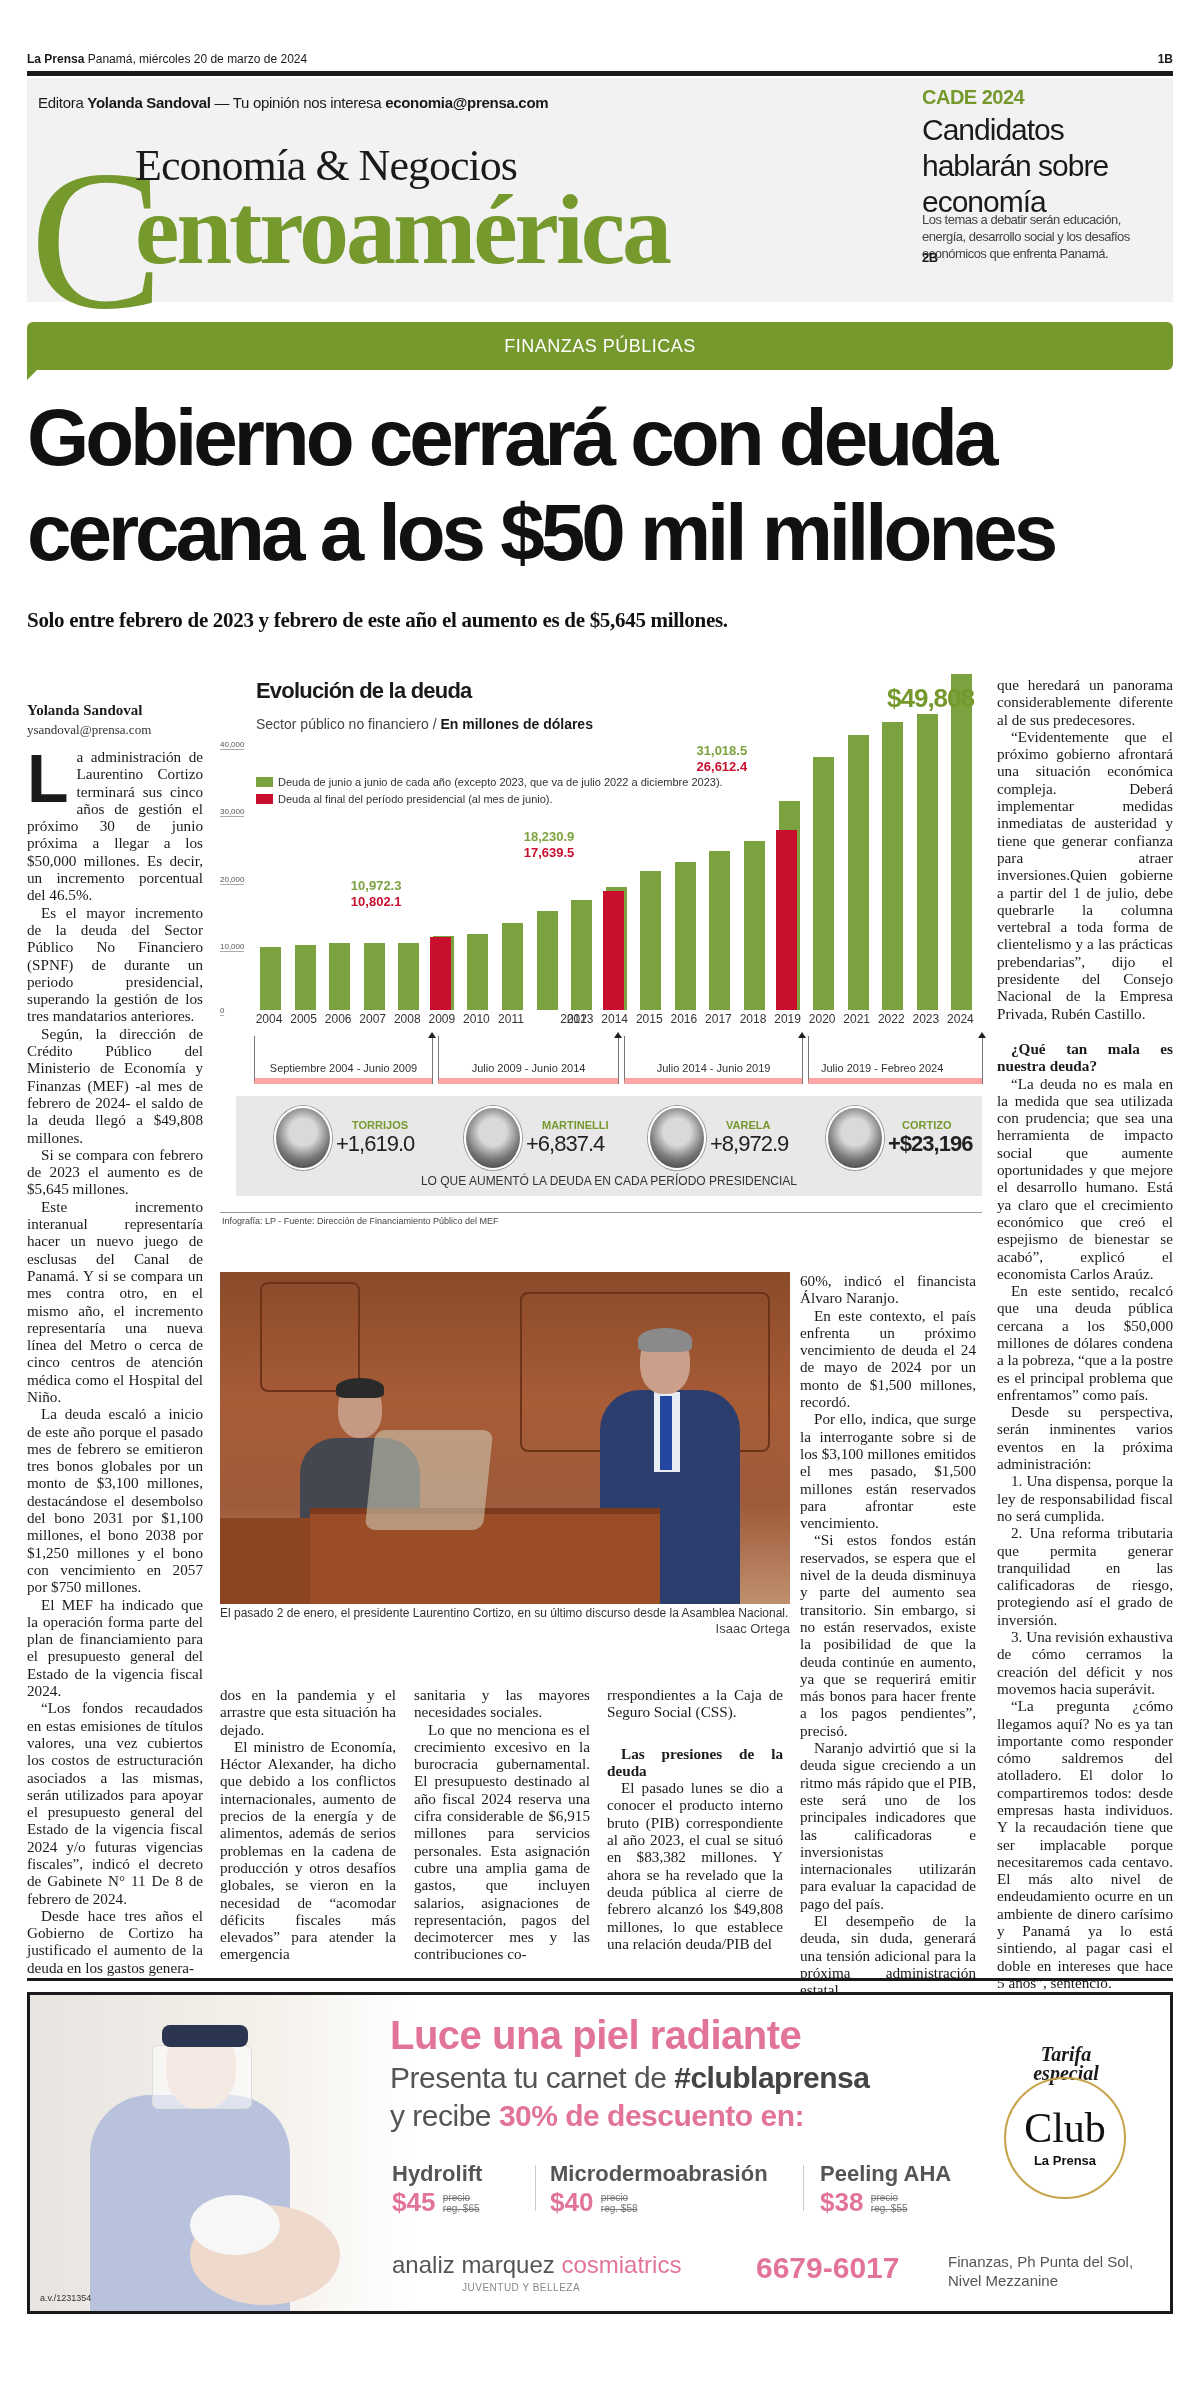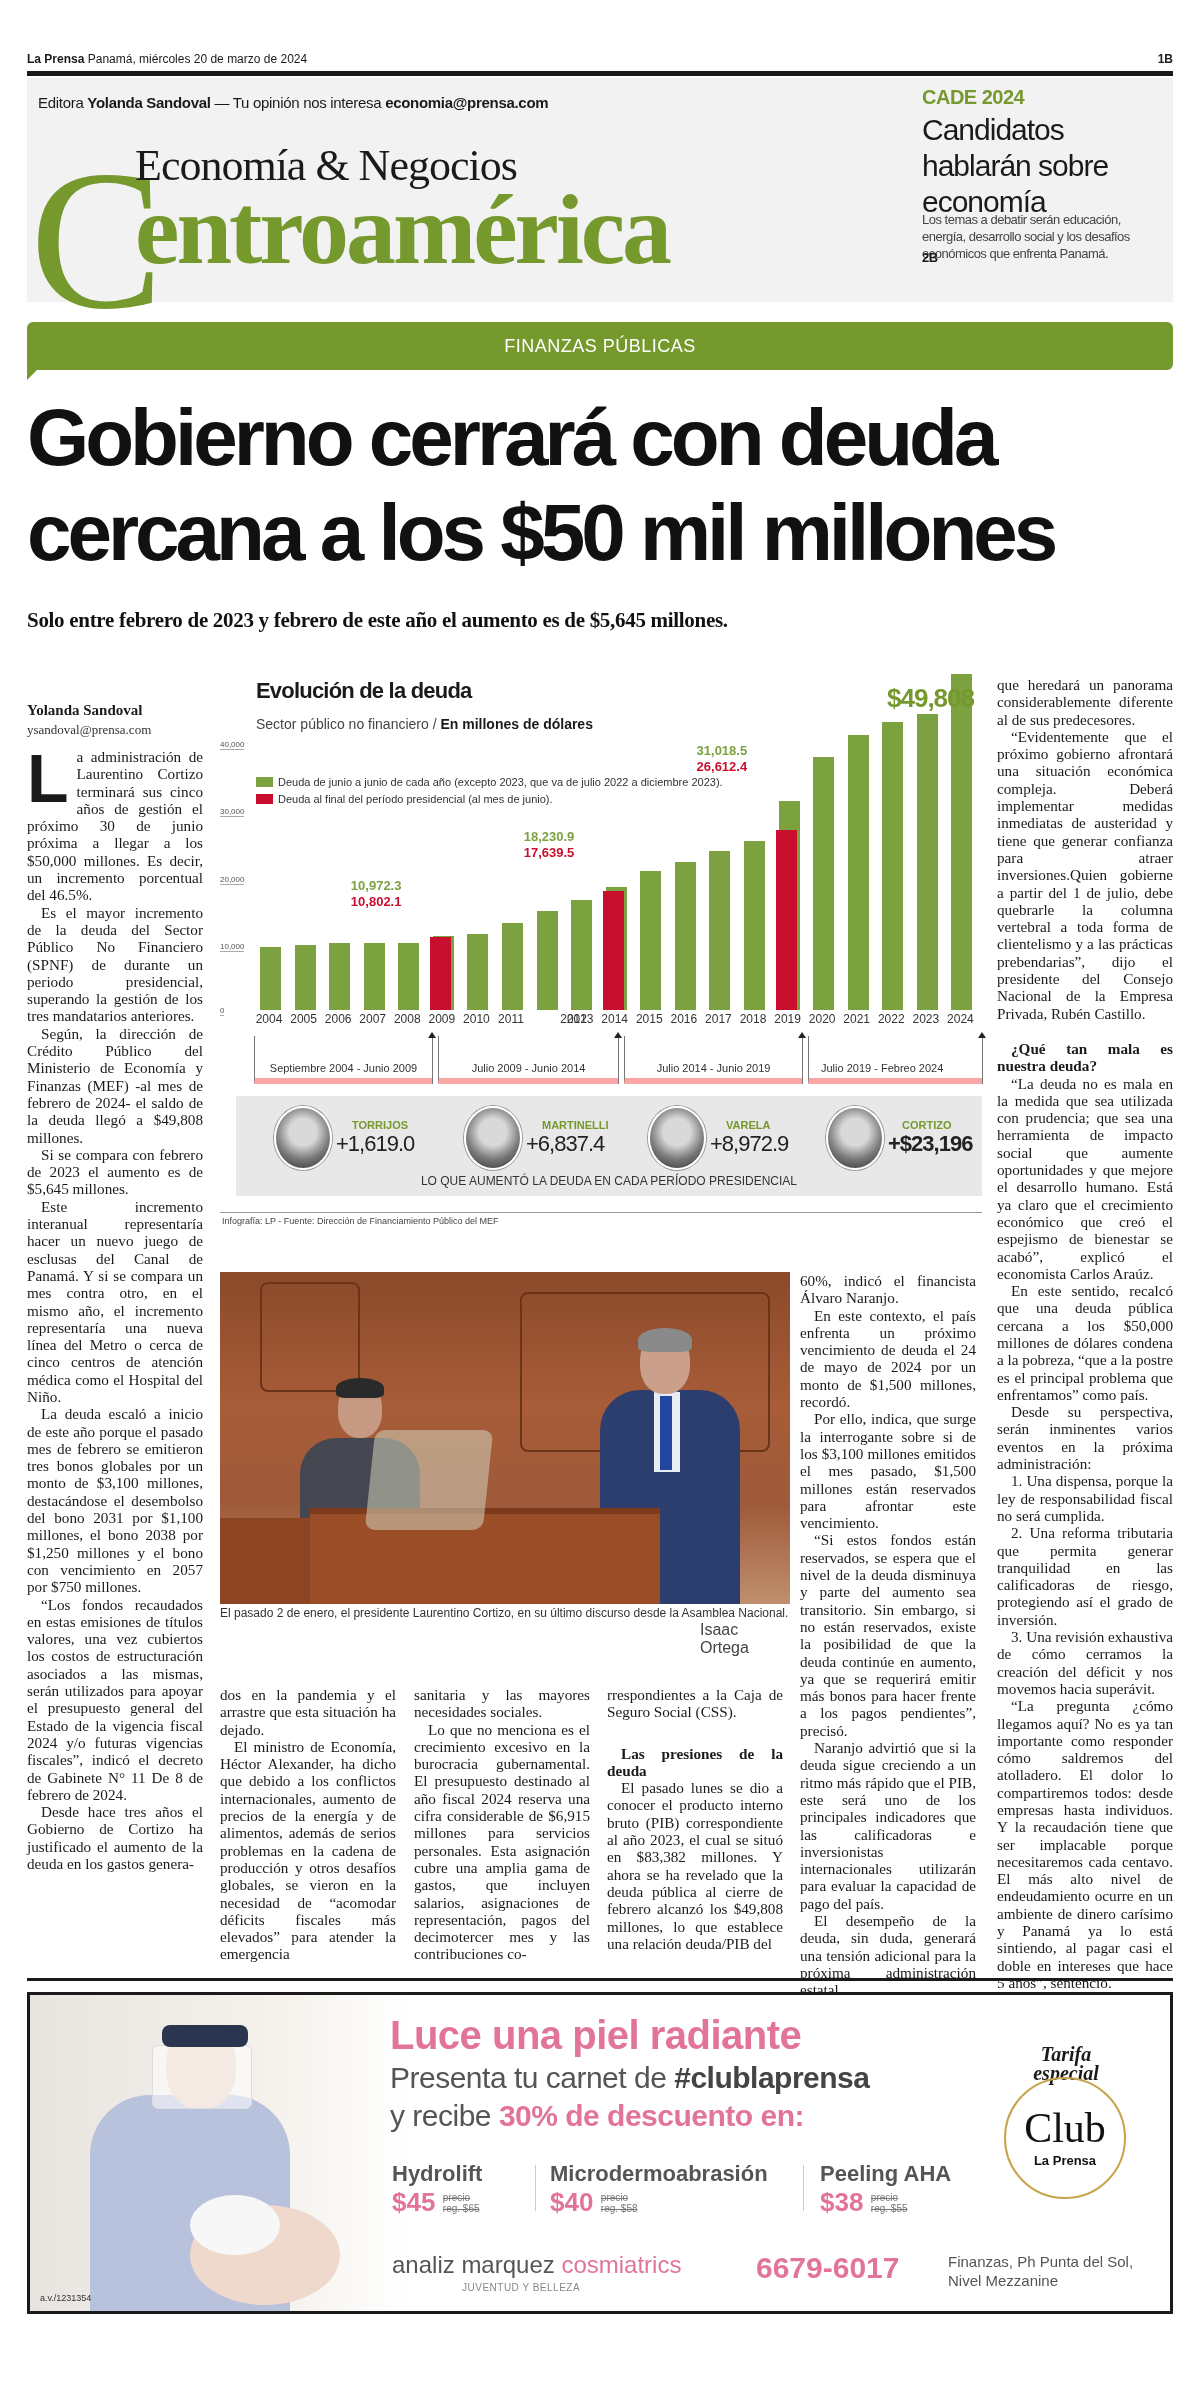--- a/index.html
+++ b/index.html
@@ -89,21 +89,21 @@
   .photo .man1 .shirt { position: absolute; left: 54px; top: 60px; width: 26px; height: 80px; background: #e8ecf4; }
   .photo .man1 .tie { position: absolute; left: 60px; top: 64px; width: 12px; height: 74px; background: #2347a0; }
   .photo .man2 { position: absolute; left: 80px; top: 110px; width: 120px; height: 200px; }
   .photo .man2 .head { position: absolute; left: 38px; top: 0; width: 44px; height: 56px; border-radius: 45%; background: #c69a82; }
   .photo .man2 .hair { position: absolute; left: 36px; top: -4px; width: 48px; height: 20px; border-radius: 50% 50% 20% 20%; background: #2a2a2a; }
   .photo .man2 .body { position: absolute; left: 0; top: 56px; width: 120px; height: 160px; border-radius: 36px 36px 0 0; background: #44474f; }
   .photo .podium { position: absolute; left: 90px; top: 236px; width: 350px; height: 100px; background: #9b4d28; border-top: 6px solid #7d3a1c; }
   .photo .glass { position: absolute; left: 150px; top: 158px; width: 118px; height: 100px; background: rgba(210,210,190,0.55); border-radius: 10px; transform: skewX(-6deg); }
   .photo .leftdesk { position: absolute; left: 0; top: 246px; width: 100px; height: 90px; background: #8c4423; }
   .caption { left: 220px; top: 1606px; width: 570px; font-size: 12px; font-family: "Liberation Sans", sans-serif; color: #333; line-height: 15px; }
-  .photo-credit { left: 700px; top: 1621px; width: 90px; font-size: 16px; font-family: "Liberation Sans", sans-serif; color: #444; }
+  .photo-credit { left: 700px; top: 1621px; width: 90px; text-align: right; font-size: 13px; font-family: "Liberation Sans", sans-serif; color: #444; }
 
   
   .ad-rule { left: 27px; top: 1978px; width: 1146px; height: 3px; background: #1a1a1a; }
   .ad { left: 27px; top: 1992px; width: 1146px; height: 322px; border: 3px solid #1a1a1a; background: #ffffff; overflow: hidden; }
   .ad-photo { position: absolute; left: 0; top: 0; width: 380px; height: 316px; background: linear-gradient(90deg, #e8e4e0 0%, #f4f0ea 60%, #ffffff 100%); }
   .ad-photo .woman { position: absolute; left: 60px; top: 20px; width: 200px; height: 280px; }
   .ad-photo .w-body { position: absolute; left: 0; top: 80px; width: 200px; height: 220px; border-radius: 60px 60px 0 0; background: #b8c2dc; }
   .ad-photo .w-head { position: absolute; left: 76px; top: 10px; width: 70px; height: 84px; border-radius: 45%; background: #e6cfc2; }
   .ad-photo .visor { position: absolute; left: 72px; top: 10px; width: 86px; height: 22px; border-radius: 8px; background: #2c3550; }
   .ad-photo .shield { position: absolute; left: 62px; top: 30px; width: 100px; height: 64px; border-radius: 6px; background: rgba(255,255,255,0.55); border: 1px solid #ddd; }
@@ -168,20 +168,21 @@
 <div class="abs byemail">ysandoval@prensa.com</div>
 
 <div class="abs col col1">
   <span class="dropcap">L</span>
   <p class="noind">a administración de Laurentino Cortizo terminará sus cinco años de gestión el próximo 30 de junio próxima a llegar a los $50,000 millones. Es decir, un incremento porcentual del 46.5%.</p>
   <p>Es el mayor incremento de la deuda del Sector Público No Financiero (SPNF) de durante un periodo presidencial, superando la gestión de los tres mandatarios anteriores.</p>
   <p>Según, la dirección de Crédito Público del Ministerio de Economía y Finanzas (MEF) -al mes de febrero de 2024- el saldo de la deuda llegó a $49,808 millones.</p>
   <p>Si se compara con febrero de 2023 el aumento es de $5,645 millones.</p>
   <p>Este incremento interanual representaría hacer un nuevo juego de esclusas del Canal de Panamá. Y si se compara un mes contra otro, en el mismo año, el incremento representaría una nueva línea del Metro o cerca de cinco centros de atención médica como el Hospital del Niño.</p>
   <p>La deuda escaló a inicio de este año porque el pasado mes de febrero se emitieron tres bonos globales por un monto de $3,100 millones, destacándose el desembolso del bono 2031 por $1,100 millones, el bono 2038 por $1,250 millones y el bono con vencimiento en 2057 por $750 millones.</p>
+  <p>El MEF ha indicado que la operación forma parte del plan de financiamiento para el presupuesto general del Estado de la vigencia fiscal 2024.</p>
   <p>“Los fondos recaudados en estas emisiones de títulos valores, una vez cubiertos los costos de estructuración asociados a las mismas, serán utilizados para apoyar el presupuesto general del Estado de la vigencia fiscal 2024 y/o futuras vigencias fiscales”, indicó el decreto de Gabinete N° 11 De 8 de febrero de 2024.</p>
   <p>Desde hace tres años el Gobierno de Cortizo ha justificado el aumento de la deuda en los gastos genera-</p>
 </div>
 
 <div class="abs chart-title">Evolución de la deuda</div>
 <div class="abs chart-sub">
   <span>Sector público no financiero /</span>
   <b>En millones de dólares</b>
 </div>
 

